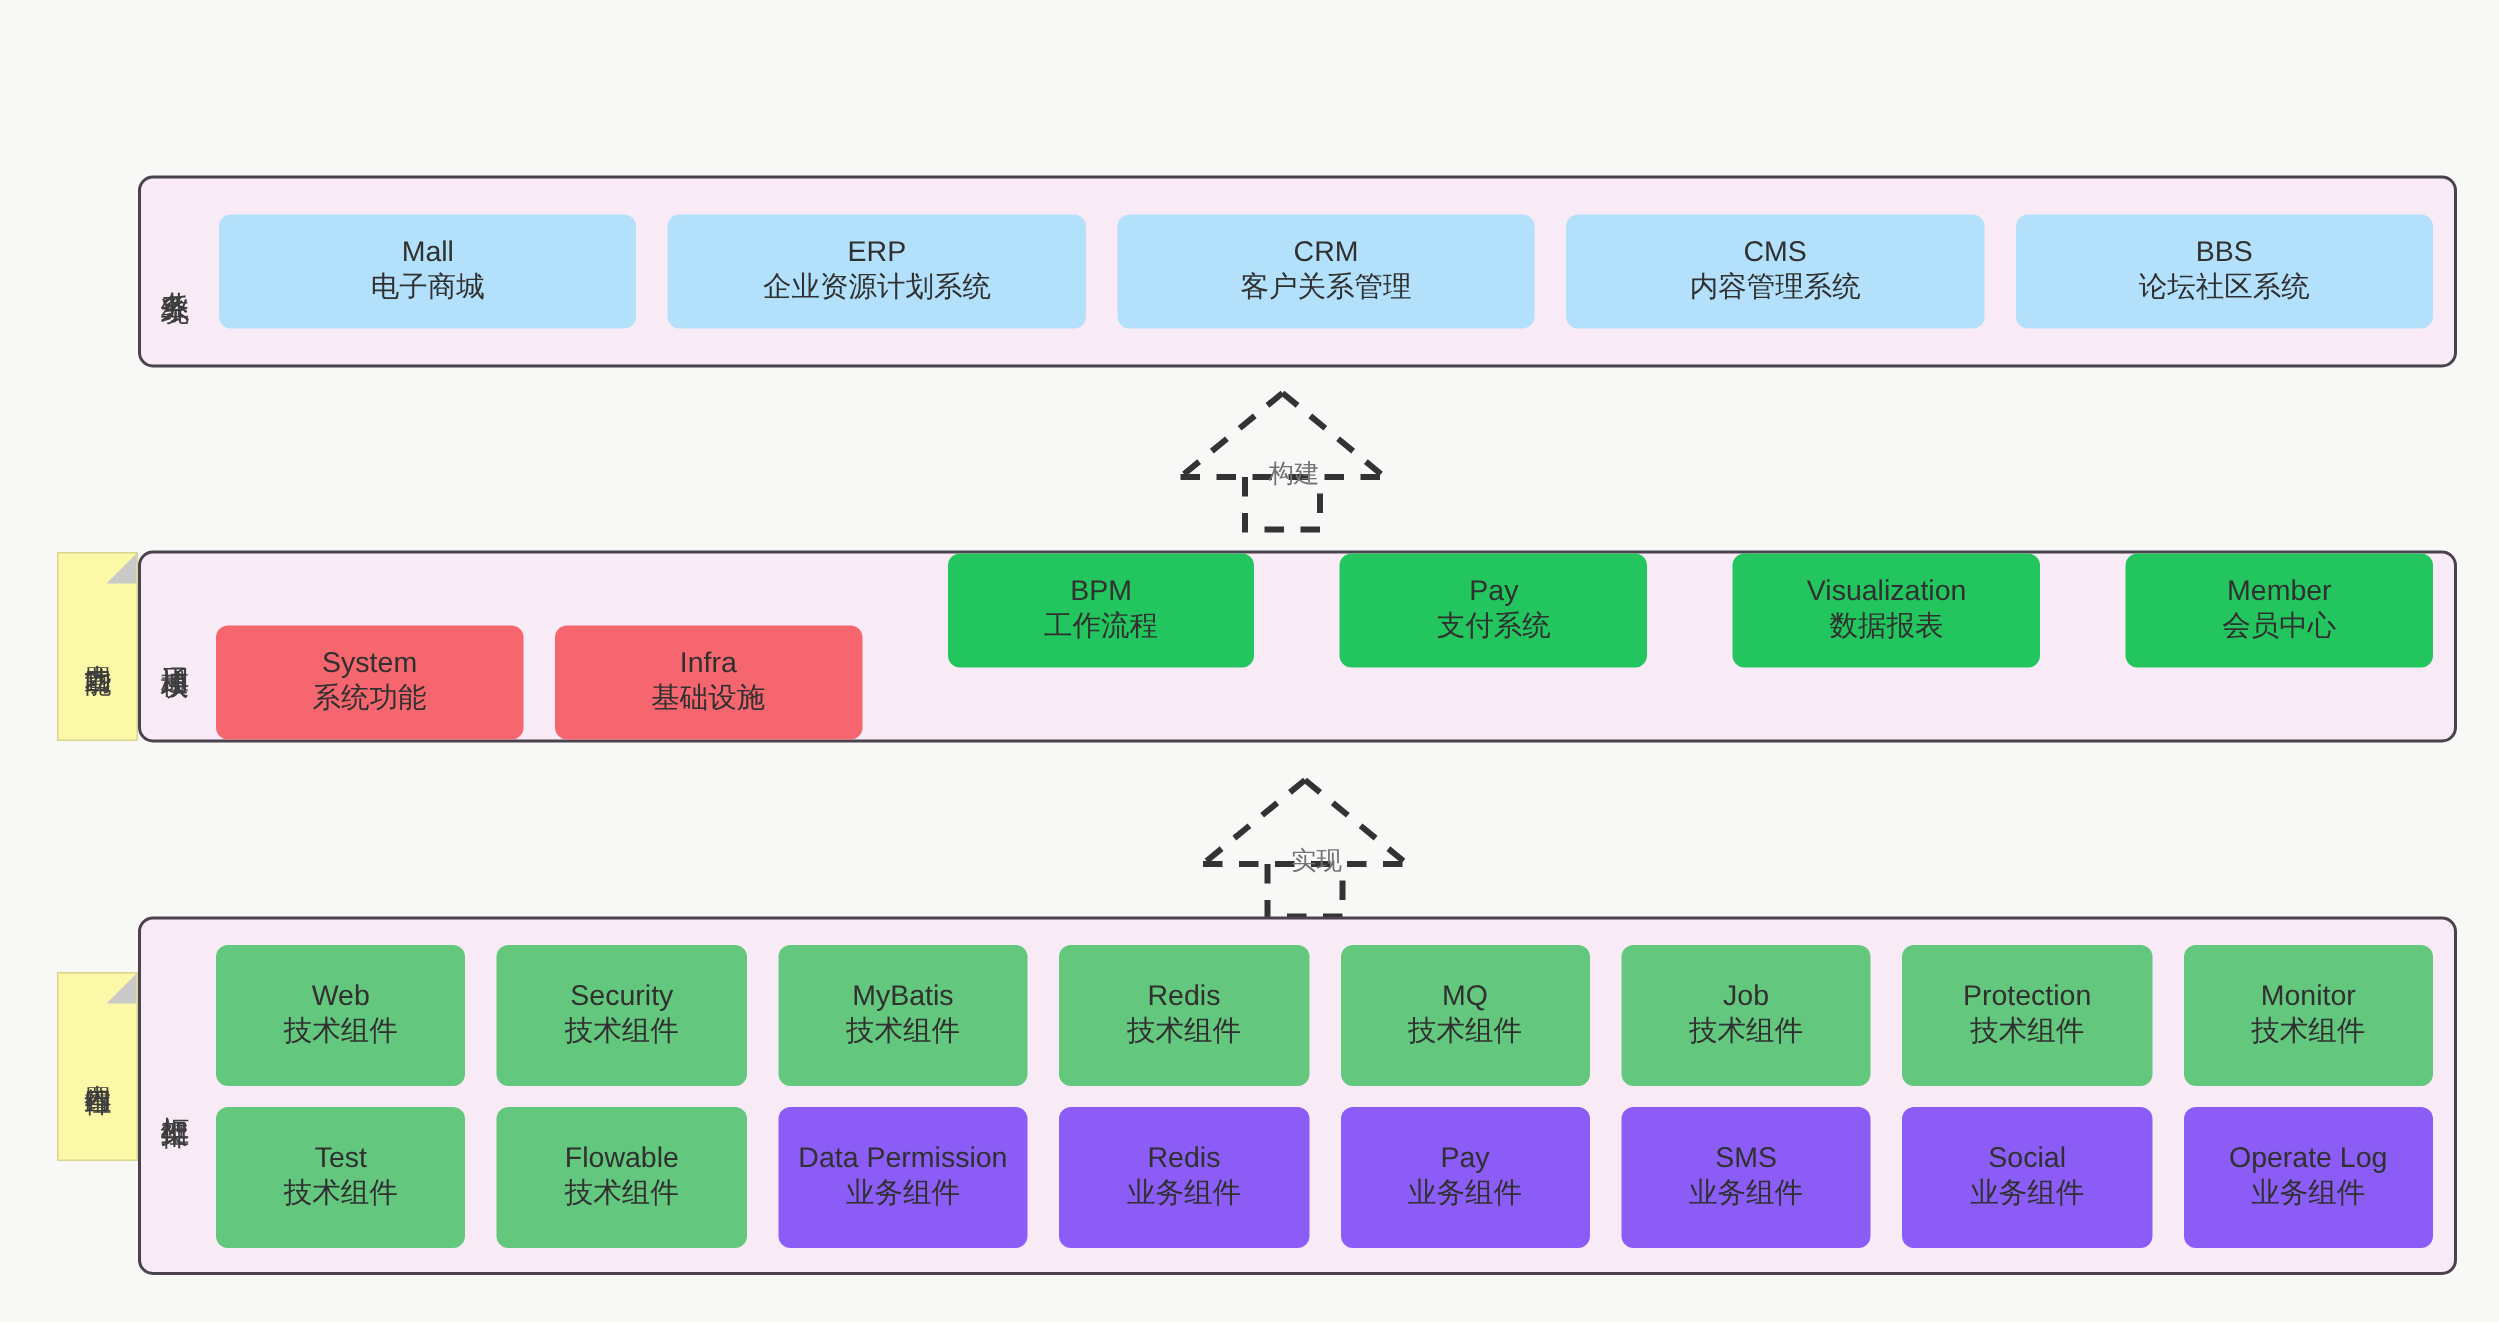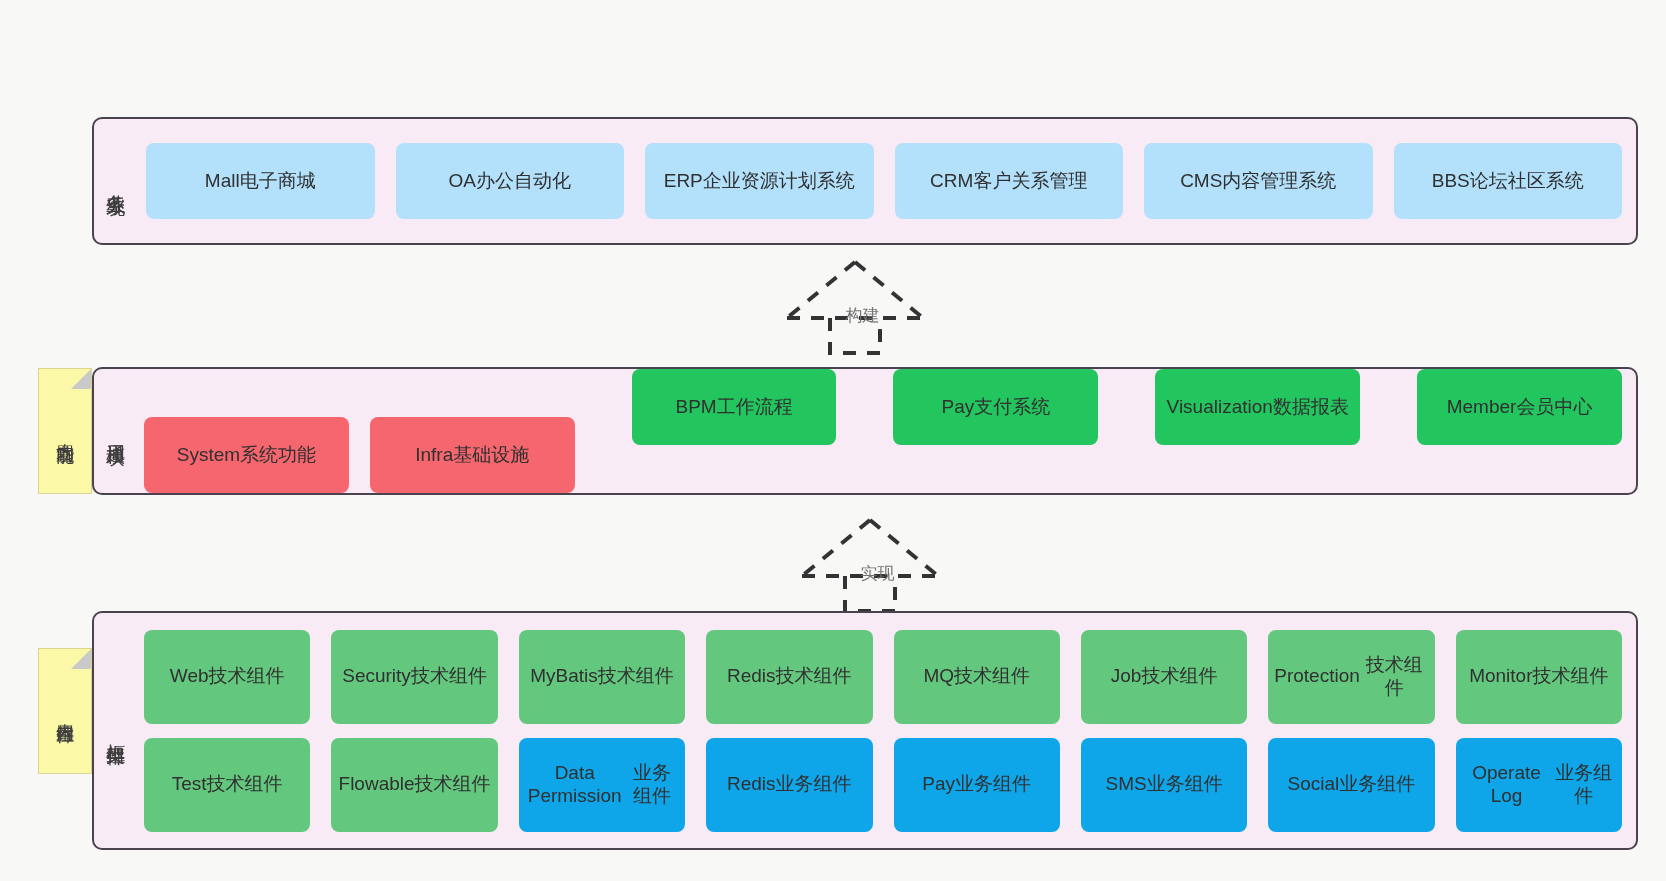--- a/index.html
+++ b/index.html
@@ -55,20 +55,21 @@
   }
   .row {
     display: flex;
     gap: 21px;
     align-items: stretch;
   }
   .cell {
     flex: 1 1 0;
     border-radius: 8px;
     display: flex;
+    flex-direction: column;
     align-items: center;
     justify-content: center;
     text-align: center;
     line-height: 1.2;
     font-size: 19px;
     color: #303030;
     padding: 4px 6px;
     box-sizing: border-box;
   }
   .cell .t1 { display: block; }
@@ -101,21 +102,21 @@
   
   #layer-framework {
     left: 92px;
     top: 611px;
     width: 1546px;
     height: 239px;
   }
   #layer-framework .layer-body { gap: 14px; }
   #layer-framework .cell { height: 94px; }
   .c-green   { background: #63c77e; }
-  .c-lgreen  { background: #0ea5e9; }
+  .c-lgreen  { background: #8b5cf6; }
 
   
   .note {
     position: absolute;
     width: 54px;
     background: #fbf8a8;
     border: 1px solid #d9d590;
     box-sizing: border-box;
     font-size: 18px;
     letter-spacing: 1px;
@@ -176,24 +177,20 @@
 
   <div class="layer" id="layer-business">
     <div class="layer-title">业务系统</div>
     <div class="layer-body">
       <div class="row">
         <div class="cell">
           <span class="t1">Mall</span>
           <span class="t2">电子商城</span>
         </div>
         <div class="cell">
-          <span class="t1">OA</span>
-          <span class="t2">办公自动化</span>
-        </div>
-        <div class="cell">
           <span class="t1">ERP</span>
           <span class="t2">企业资源计划系统</span>
         </div>
         <div class="cell">
           <span class="t1">CRM</span>
           <span class="t2">客户关系管理</span>
         </div>
         <div class="cell">
           <span class="t1">CMS</span>
           <span class="t2">内容管理系统</span>

